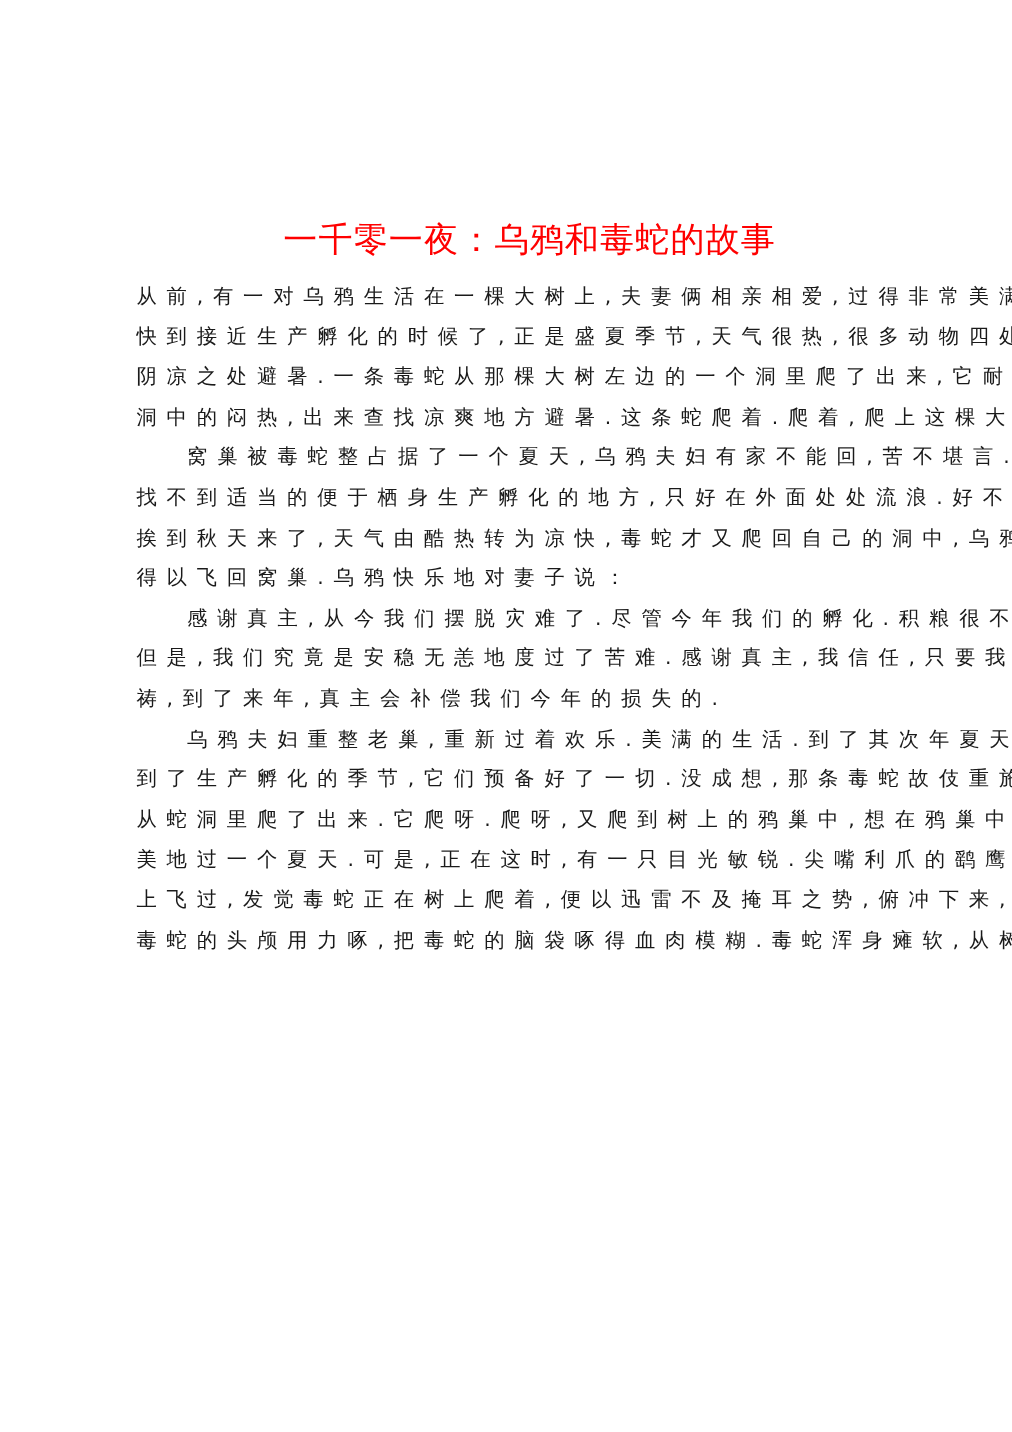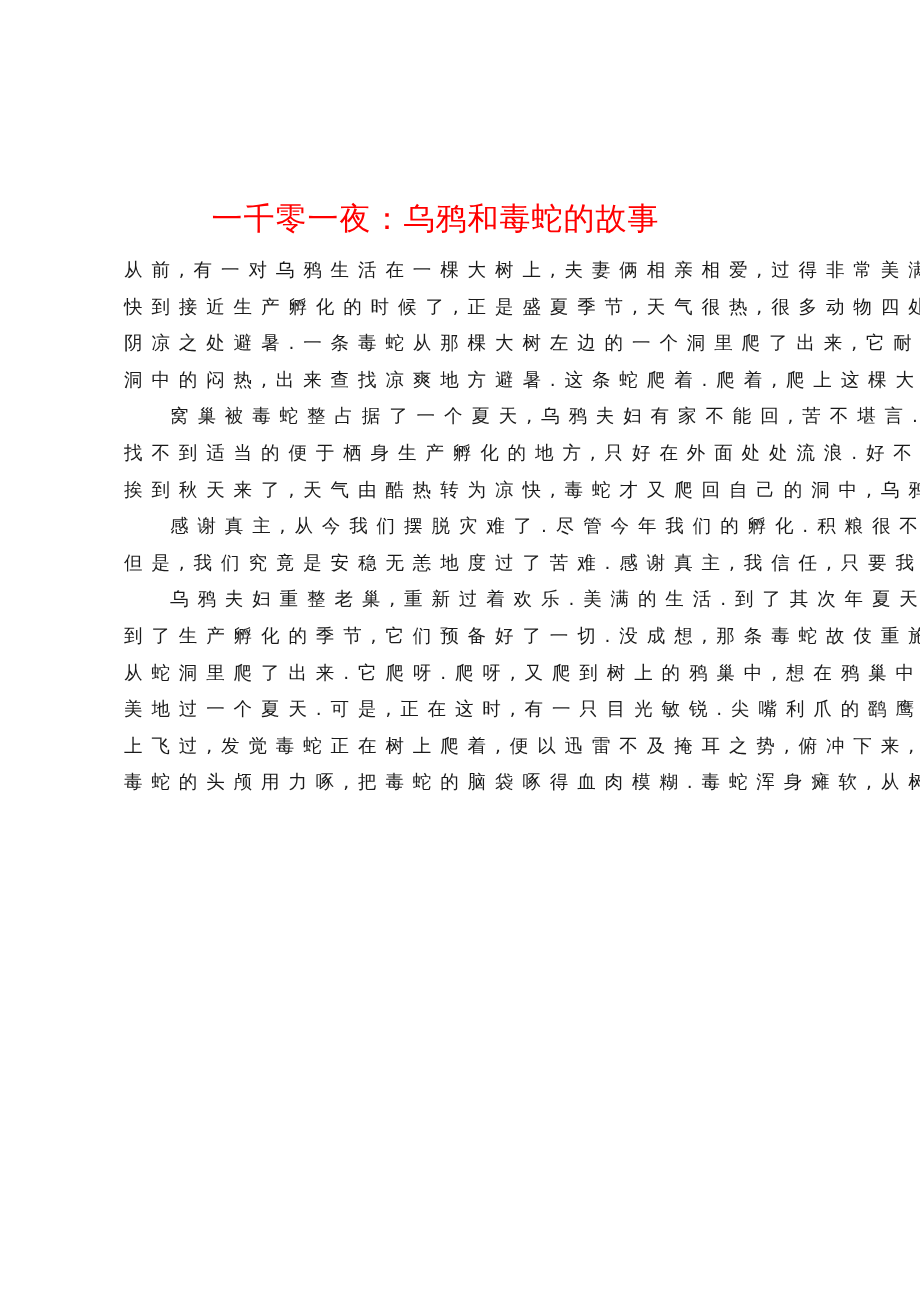--- a/index.html
+++ b/index.html
@@ -28,20 +28,21 @@
       top: 196px;
       width: 871px;
       text-align: center;
       font-family: "DejaVu Sans", sans-serif;
       font-size: 31px;
       line-height: 44px;
       color: #ff0000;
       letter-spacing: 1px;
       margin: 0;
       font-weight: normal;
+      padding-left: 46px;
     }
     .body-text {
       position: absolute;
       left: 124px;
       top: 252px;
       width: 690px;
     }
     .line {
       height: 36.6px;
       line-height: 36.6px;
@@ -64,23 +65,25 @@
   <div class="body-text">
 
     <div class="line">从前,有一对乌鸦生活在一棵大树上,夫妻俩相亲相爱,过得非常美满欢乐.</div>
     <div class="line">快到接近生产孵化的时候了,正是盛夏季节,天气很热,很多动物四处查找</div>
     <div class="line">阴凉之处避暑.一条毒蛇从那棵大树左边的一个洞里爬了出来,它耐不住</div>
     <div class="line">洞中的闷热,出来查找凉爽地方避暑.这条蛇爬着.爬着,爬上这棵大树,始</div>
 
     <div class="line indent">窝巢被毒蛇整占据了一个夏天,乌鸦夫妇有家不能回,苦不堪言.乌鸦</div>
     <div class="line">找不到适当的便于栖身生产孵化的地方,只好在外面处处流浪.好不简单</div>
     <div class="line">挨到秋天来了,天气由酷热转为凉快,毒蛇才又爬回自己的洞中,乌鸦方才</div>
+    <div class="line">得以飞回窝巢.乌鸦快乐地对妻子说：</div>
 
     <div class="line indent">感谢真主,从今我们摆脱灾难了.尽管今年我们的孵化.积粮很不如意,</div>
     <div class="line">但是,我们究竟是安稳无恙地度过了苦难.感谢真主,我信任,只要我们祈</div>
+    <div class="line">祷,到了来年,真主会补偿我们今年的损失的.</div>
 
     <div class="line indent">乌鸦夫妇重整老巢,重新过着欢乐.美满的生活.到了其次年夏天,又</div>
     <div class="line">到了生产孵化的季节,它们预备好了一切.没成想,那条毒蛇故伎重施,又</div>
     <div class="line">从蛇洞里爬了出来.它爬呀.爬呀,又爬到树上的鸦巢中,想在鸦巢中再美</div>
     <div class="line">美地过一个夏天.可是,正在这时,有一只目光敏锐.尖嘴利爪的鹞鹰,从树</div>
     <div class="line">上飞过,发觉毒蛇正在树上爬着,便以迅雷不及掩耳之势,俯冲下来,对准</div>
     <div class="line">毒蛇的头颅用力啄,把毒蛇的脑袋啄得血肉模糊.毒蛇浑身瘫软,从树上掉</div>
   </div>
 </div>
 

